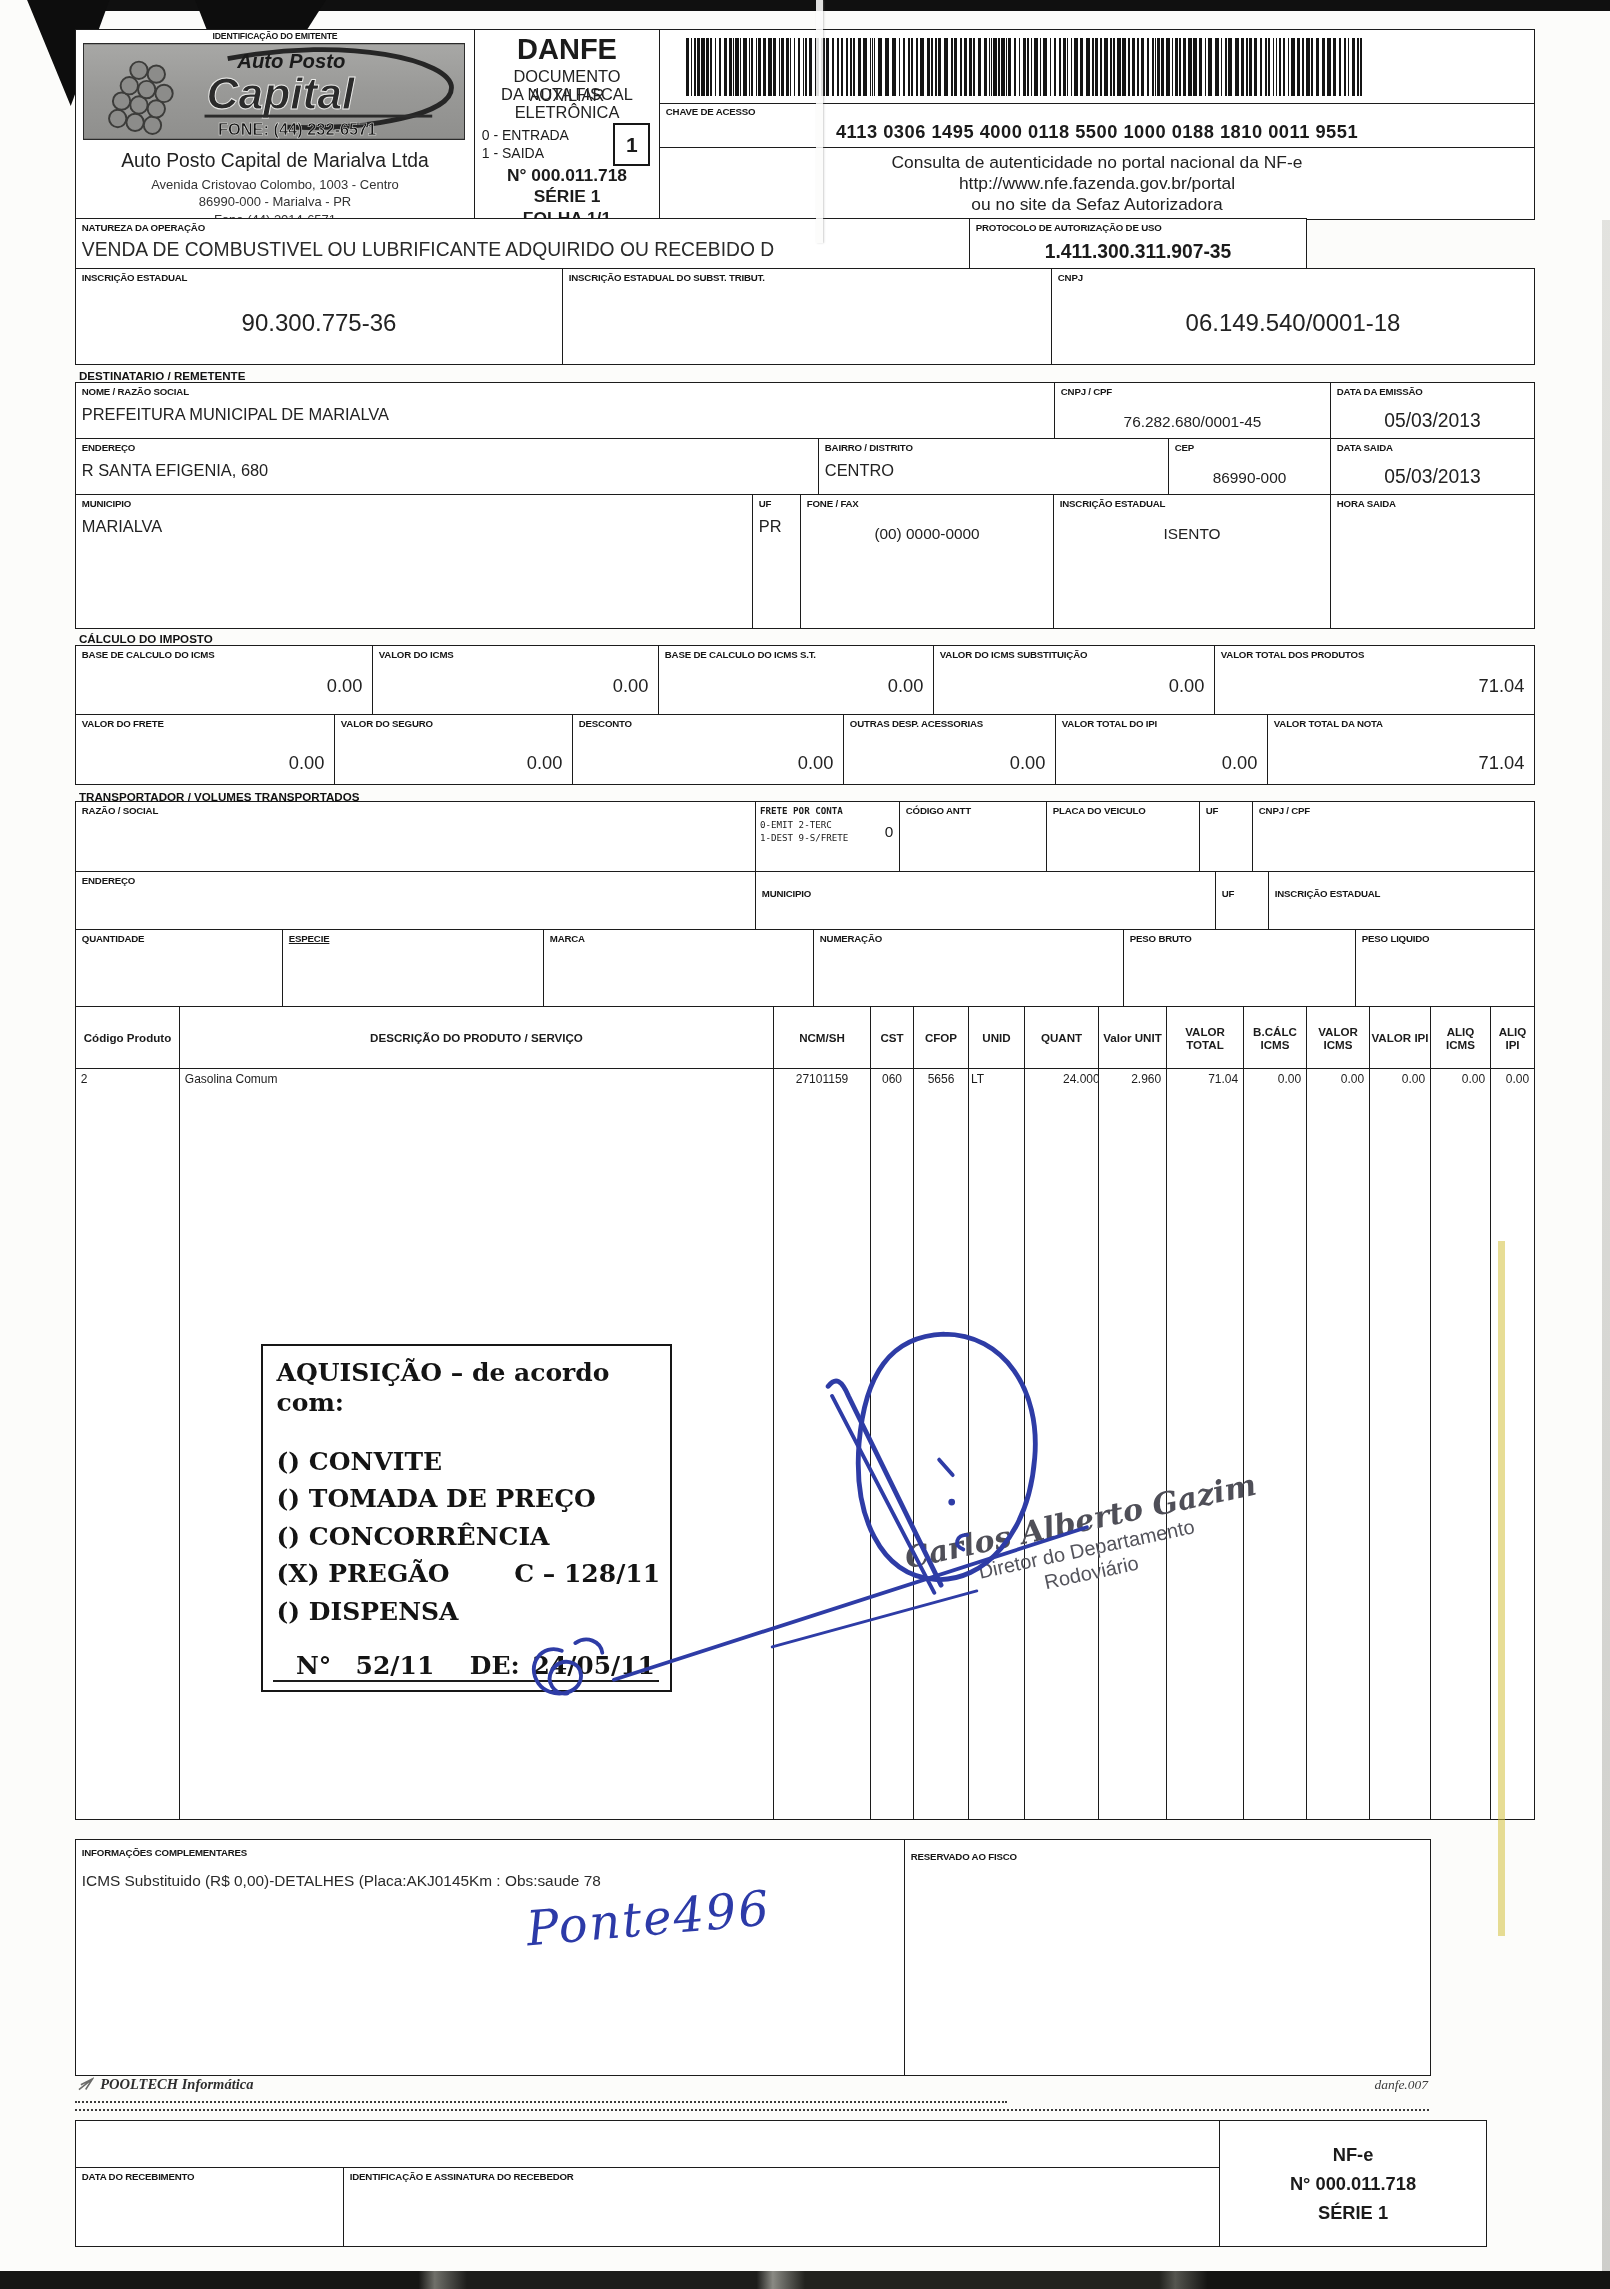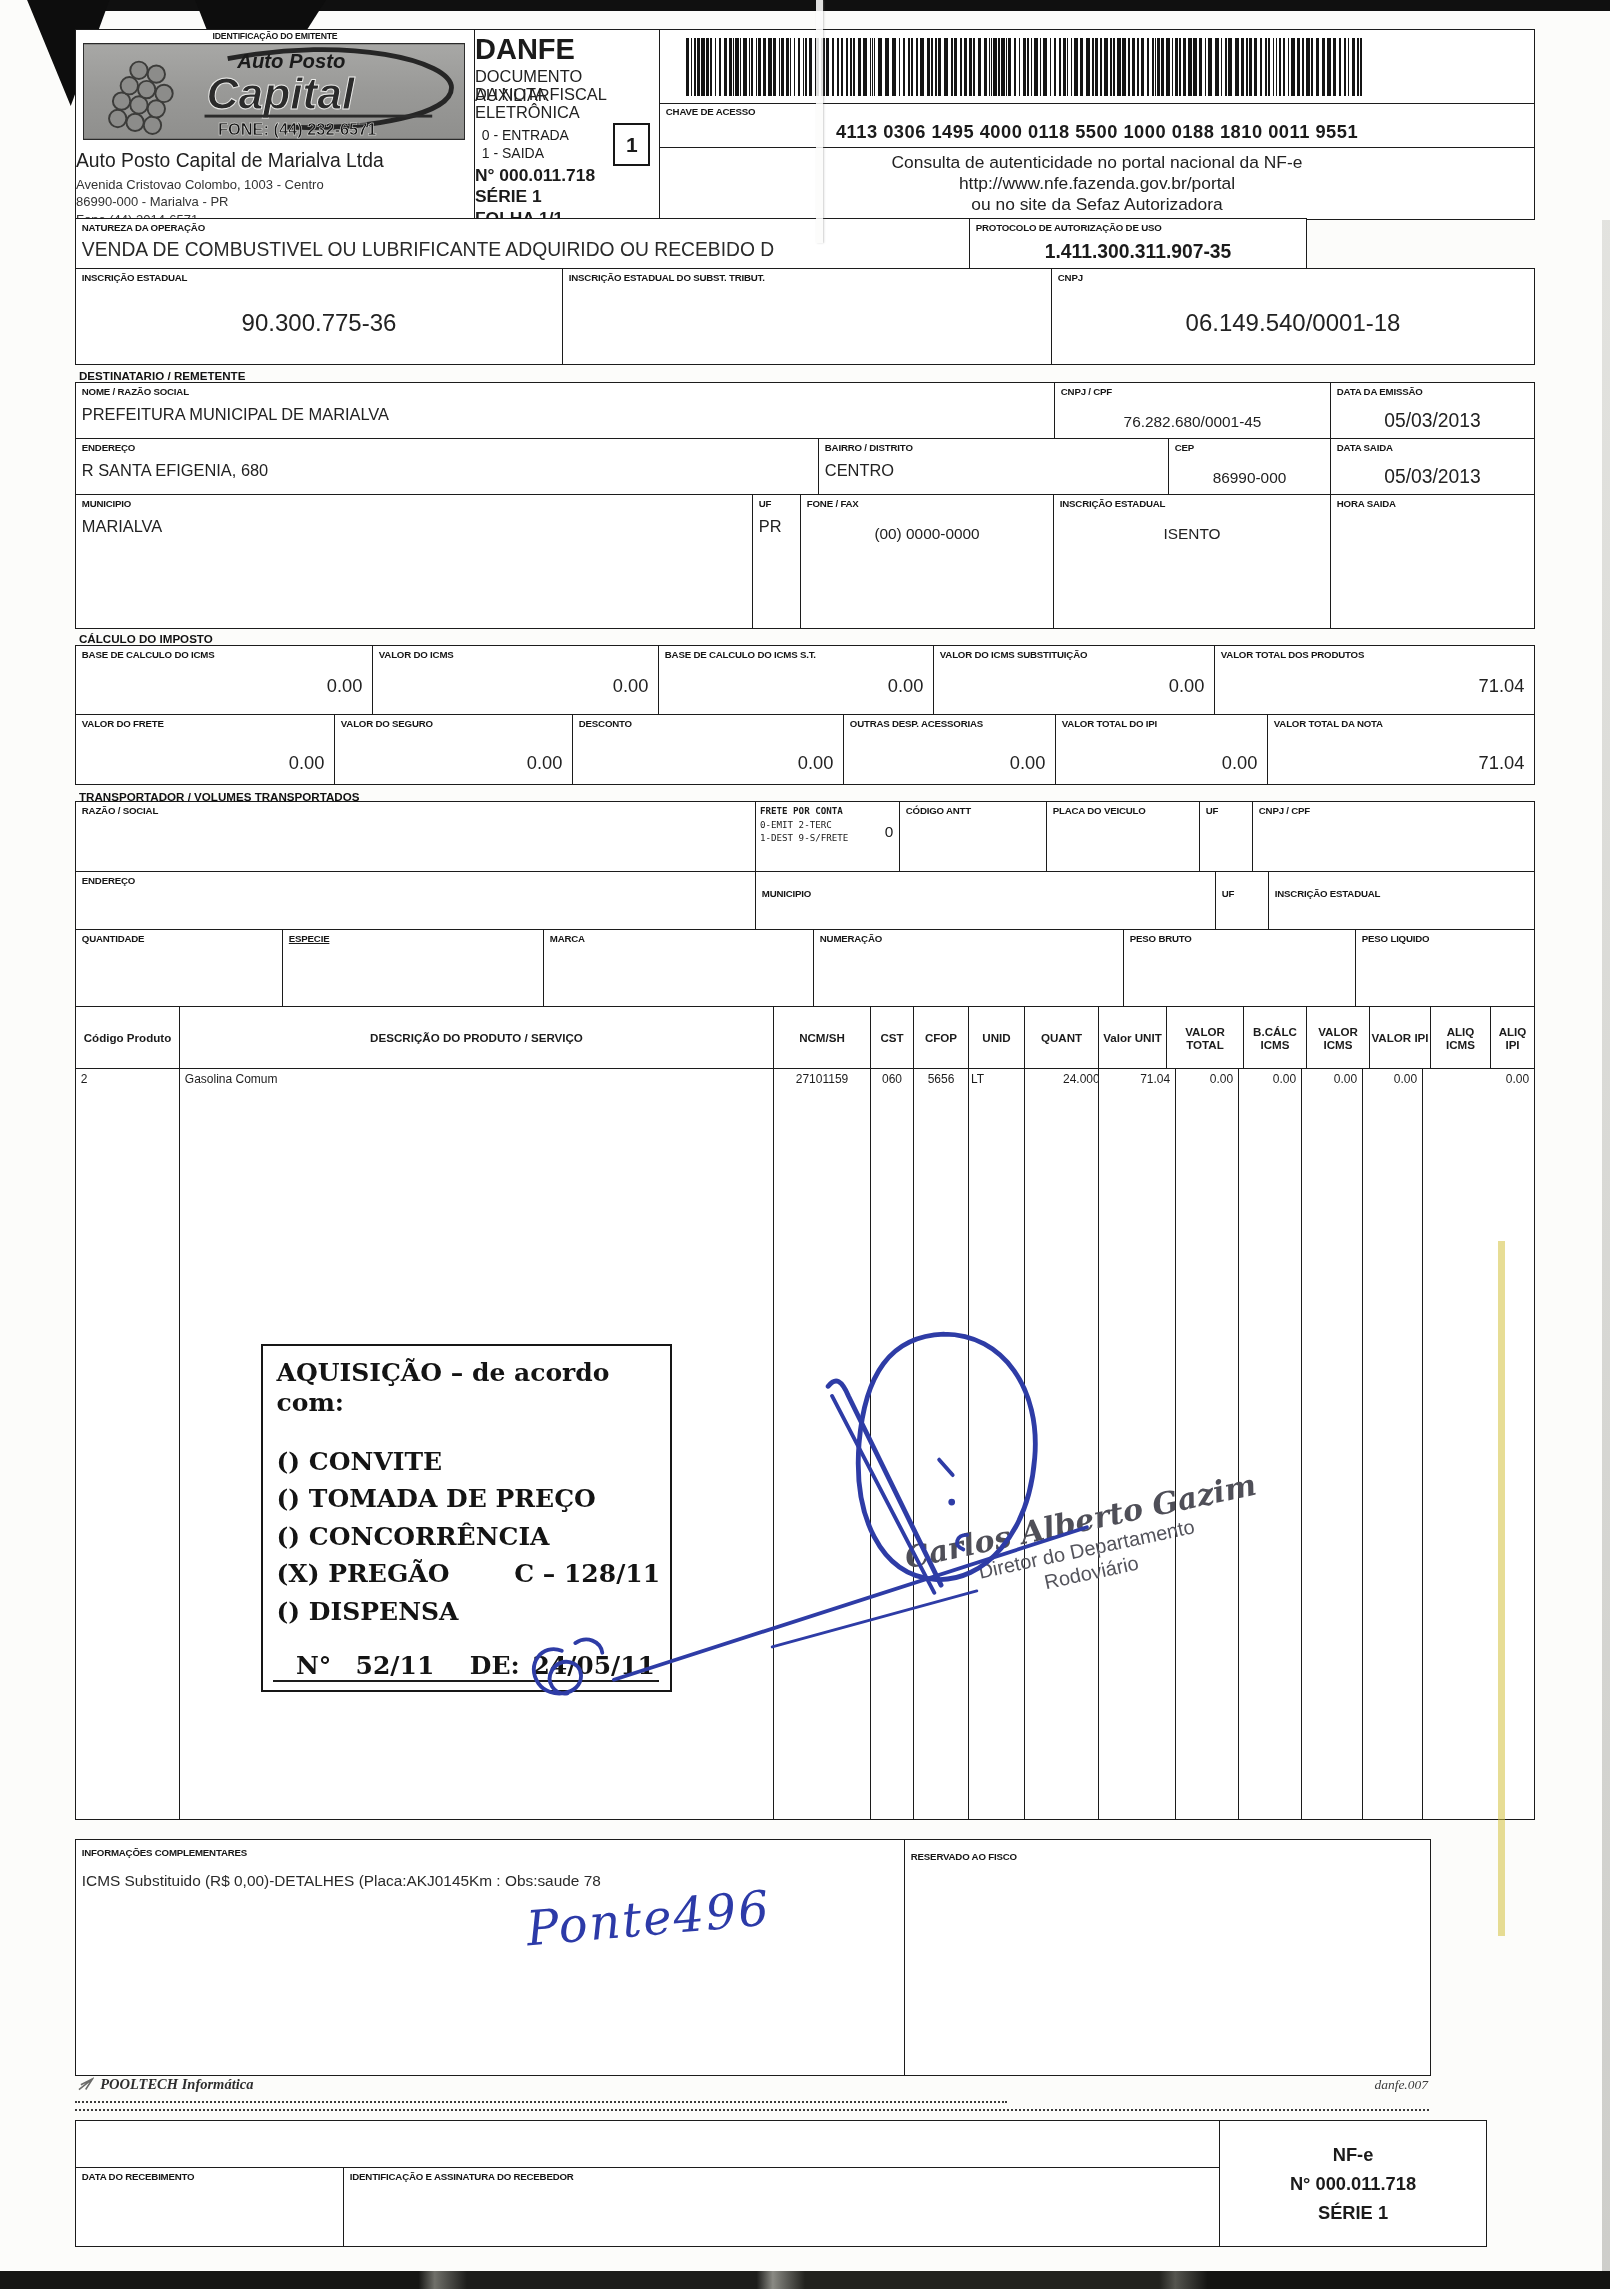--- a/index.html
+++ b/index.html
@@ -11,21 +11,21 @@
   .lbl{font:700 9.7px/1.2 "Liberation Sans",sans-serif;color:#151515;letter-spacing:-0.2px;white-space:nowrap;}
   .seclbl{position:absolute;font:700 11.6px/1 "Liberation Sans",sans-serif;color:#111;}
   .vbig{font:400 24px/1 "Liberation Sans",sans-serif;text-align:center;margin-top:27px;color:#222;}
   .vmid{font:400 16.4px/1.2 "Liberation Sans",sans-serif;color:#222;margin-top:7.7px;}
   .vcenter{font:400 15.4px/1.2 "Liberation Sans",sans-serif;color:#222;text-align:center;margin-top:15.4px;}
   .vdate{font:400 19.3px/1.2 "Liberation Sans",sans-serif;color:#222;text-align:center;margin-top:11.6px;}
   .vnum{position:absolute;right:9.7px;bottom:11.6px;font:400 18.3px/1 "Liberation Sans",sans-serif;color:#222;}
   .stack{display:flex;flex-direction:column;padding:0;}
   .stack>div{box-sizing:border-box;position:relative;}
   .stack>div + div{border-top:1.9px solid #1c1c1c;}
-  .danfe-abs{position:absolute;left:0;right:0;text-align:left;}
+  .danfe-abs{position:absolute;left:0;right:0;text-align:center;}
   .phead{display:flex;align-items:center;justify-content:center;text-align:center;
          font:700 11.6px/1.15 "Liberation Sans",sans-serif;padding:1.9px;}
   .pcell{font:400 12px/1.2 "Liberation Sans",sans-serif;padding:2.9px 4.8px;color:#1d1d1d;}
   .ink{position:absolute;left:0;top:0;pointer-events:none;}
   .stampbox{position:absolute;left:261px;top:1344px;width:407px;height:344px;border:2.9px solid #161616;
             font-family:"DejaVu Serif",serif;color:#141414;background:rgba(255,255,255,.0);}
   .stampbox .opt{font:700 25px/1.5 "DejaVu Serif",serif;white-space:nowrap;}
   .sigstamp{position:absolute;left:854px;top:1504px;width:463px;transform:rotate(-12deg);
             text-align:center;color:#54545c;}
   .hand{position:absolute;color:#2c3aa8;font-family:"DejaVu Serif",serif;font-style:italic;}
@@ -355,20 +355,21 @@
   </div>
 
   <div class="band" style="left:75px;top:1068px;width:1460px;height:752px;">
     <div class="c pcell" style="flex:0 0 103px;"><span>2</span></div>
     <div class="c pcell" style="flex:0 0 594px;"><span>Gasolina Comum</span></div>
     <div class="c pcell" style="flex:0 0 97px;text-align:center;"><span>27101159</span></div>
     <div class="c pcell" style="flex:0 0 43px;text-align:center;padding:2.9px 1.9px;"><span>060</span></div>
     <div class="c pcell" style="flex:0 0 55px;text-align:center;padding:2.9px 1.9px;"><span>5656</span></div>
     <div class="c pcell" style="flex:0 0 56px;padding:2.9px 1.9px;"><span>LT</span></div>
     <div class="c pcell" style="flex:0 0 74px;text-align:left;padding-left:38px;"><span>24.000</span></div>
+    <div class="c pcell" style="flex:0 0 68px;text-align:right;"><span>2.960</span></div>
     <div class="c pcell" style="flex:0 0 77px;text-align:right;"><span>71.04</span></div>
     <div class="c pcell" style="flex:0 0 63px;text-align:right;"><span>0.00</span></div>
     <div class="c pcell" style="flex:0 0 63px;text-align:right;"><span>0.00</span></div>
     <div class="c pcell" style="flex:0 0 61px;text-align:right;"><span>0.00</span></div>
     <div class="c pcell" style="flex:0 0 60px;text-align:right;"><span>0.00</span></div>
     <div class="c pcell" style="flex:1;text-align:right;"><span>0.00</span></div>
   </div>
 
   <div class="stampbox">
     <div style="font:700 25px/1.2 'DejaVu Serif',serif;margin:11.6px 0 0 13.5px;">AQUISIÇÃO – de acordo com:</div>

